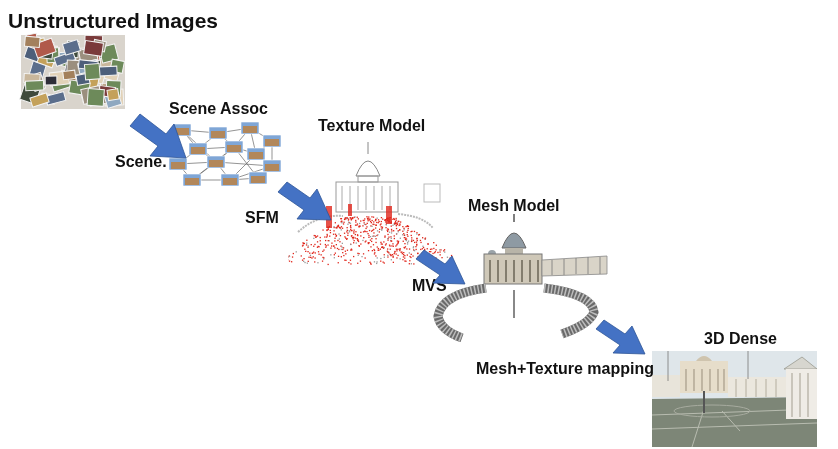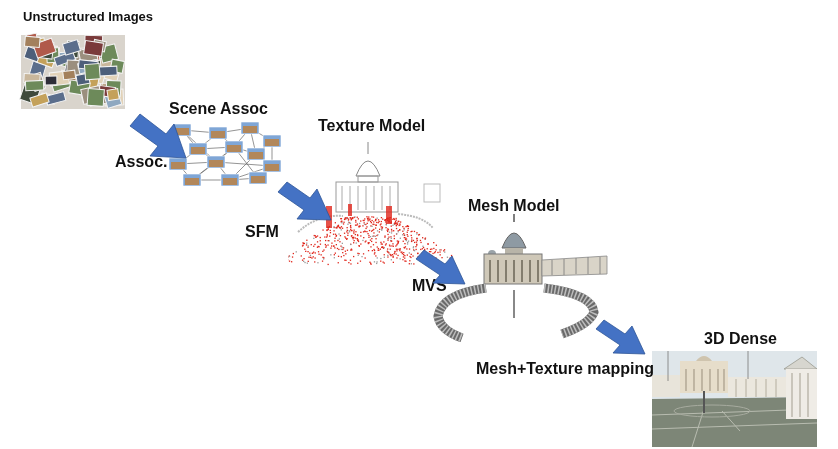--- a/index.html
+++ b/index.html
@@ -6,28 +6,28 @@
   body { width: 838px; height: 449px; position: relative; overflow: hidden;
          font-family: "Liberation Sans", "DejaVu Sans", sans-serif; color: #111; }
   .label { position: absolute; font-weight: bold; font-size: 16px; white-space: nowrap; line-height: 1; }
   .stage { position: absolute; }
   .arrow { position: absolute; }
   svg { display: block; }
 </style>
 </head>
 <body>
 
-<div class="label" style="left:23px;top:10px;font-size:13px;">Unstructured Images</div>
+<div class="label" style="left:8px;top:10px;font-size:21px;">Unstructured Images</div>
 <div class="label" style="left:169px;top:101px;">Scene Assoc</div>
 <div class="label" style="left:318px;top:118px;">Texture Model</div>
 <div class="label" style="left:468px;top:198px;">Mesh Model</div>
 <div class="label" style="left:704px;top:331px;">3D Dense</div>
 
-<div class="label" style="left:115px;top:154px;">Assoc.</div>
-<div class="label" style="left:245px;top:224px;text-align:center;">SFM</div>
+<div class="label" style="left:115px;top:154px;">Scene.</div>
+<div class="label" style="left:245px;top:210px;text-align:center;">SFM</div>
 <div class="label" style="left:412px;top:278px;">MVS</div>
 
 <div class="stage" style="left:18px;top:32px;width:110px;height:80px;">
   <svg width="110" height="80" viewBox="0 0 110 80">
     <rect x="3" y="3" width="104" height="74" fill="#d9d4cc"></rect>
     <g id="collage">
         <rect x="29.2" y="14.2" width="10.0" height="16.3" fill="#e2d2b8" stroke="#f4f4f4" stroke-width="1" transform="rotate(1.3 34.2 22.3)"></rect>
         <rect x="70.5" y="34.2" width="13.3" height="14.8" fill="#6d8a5a" stroke="#f4f4f4" stroke-width="1" transform="rotate(5.4 77.1 41.5)"></rect>
         <rect x="34.1" y="47.2" width="18.2" height="10.2" fill="#6d8a5a" stroke="#f4f4f4" stroke-width="1" transform="rotate(-17.8 43.2 52.3)"></rect>
         <rect x="82.4" y="51.9" width="16.8" height="12.2" fill="#a3805c" stroke="#f4f4f4" stroke-width="1" transform="rotate(0.5 90.8 58.0)"></rect>

